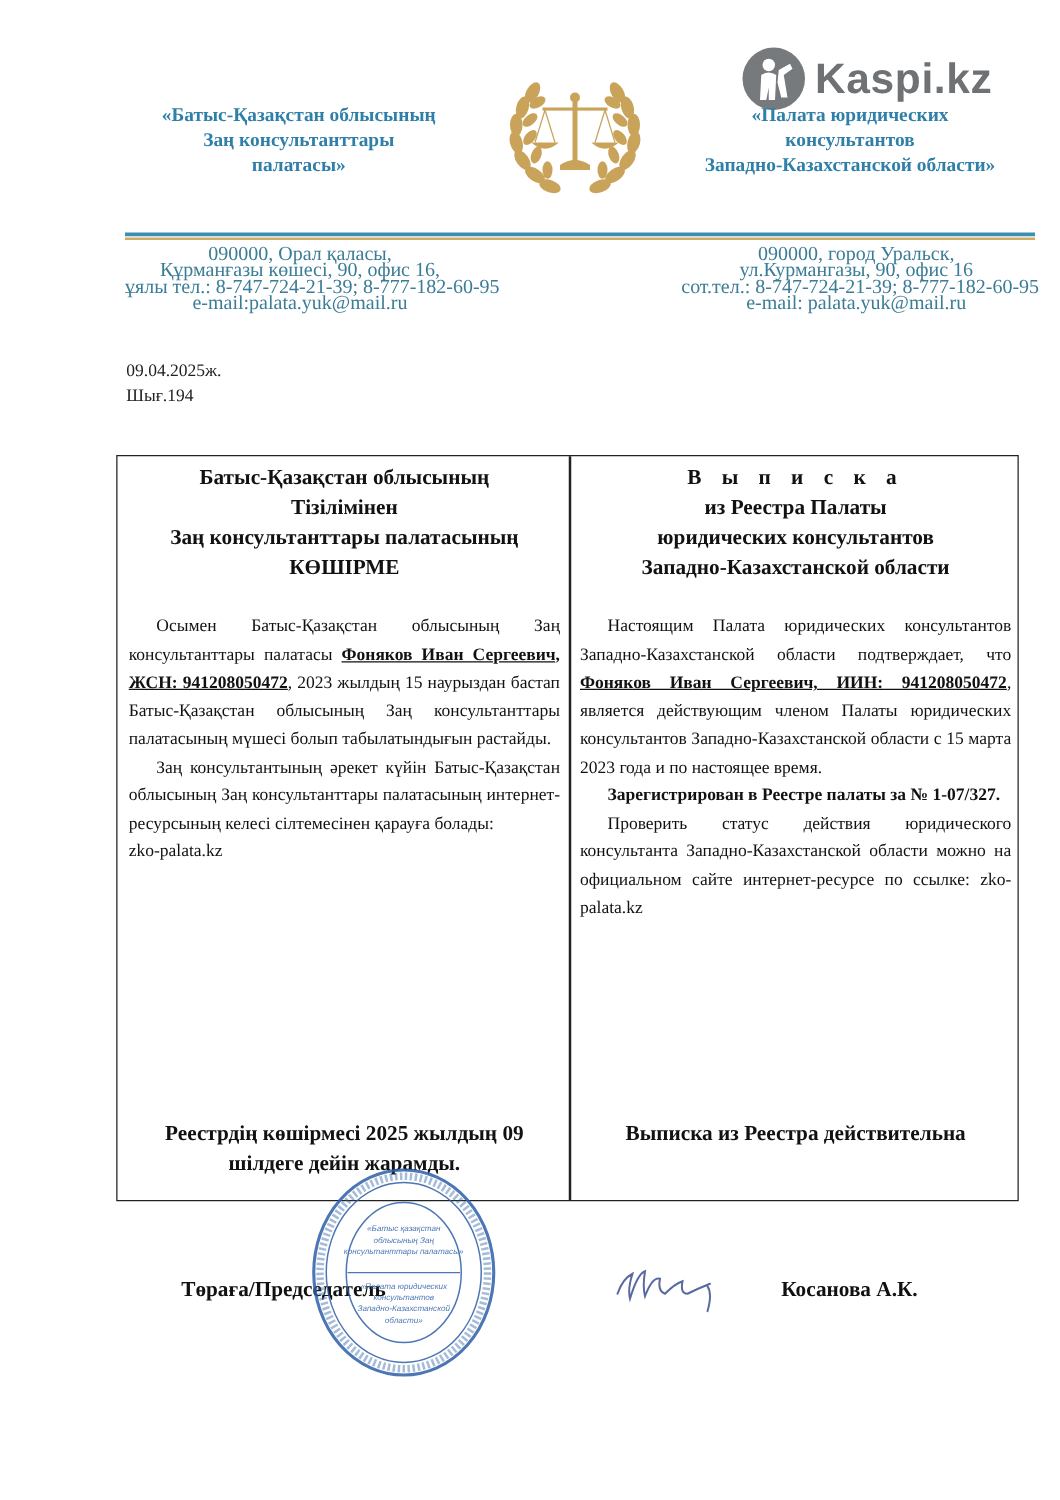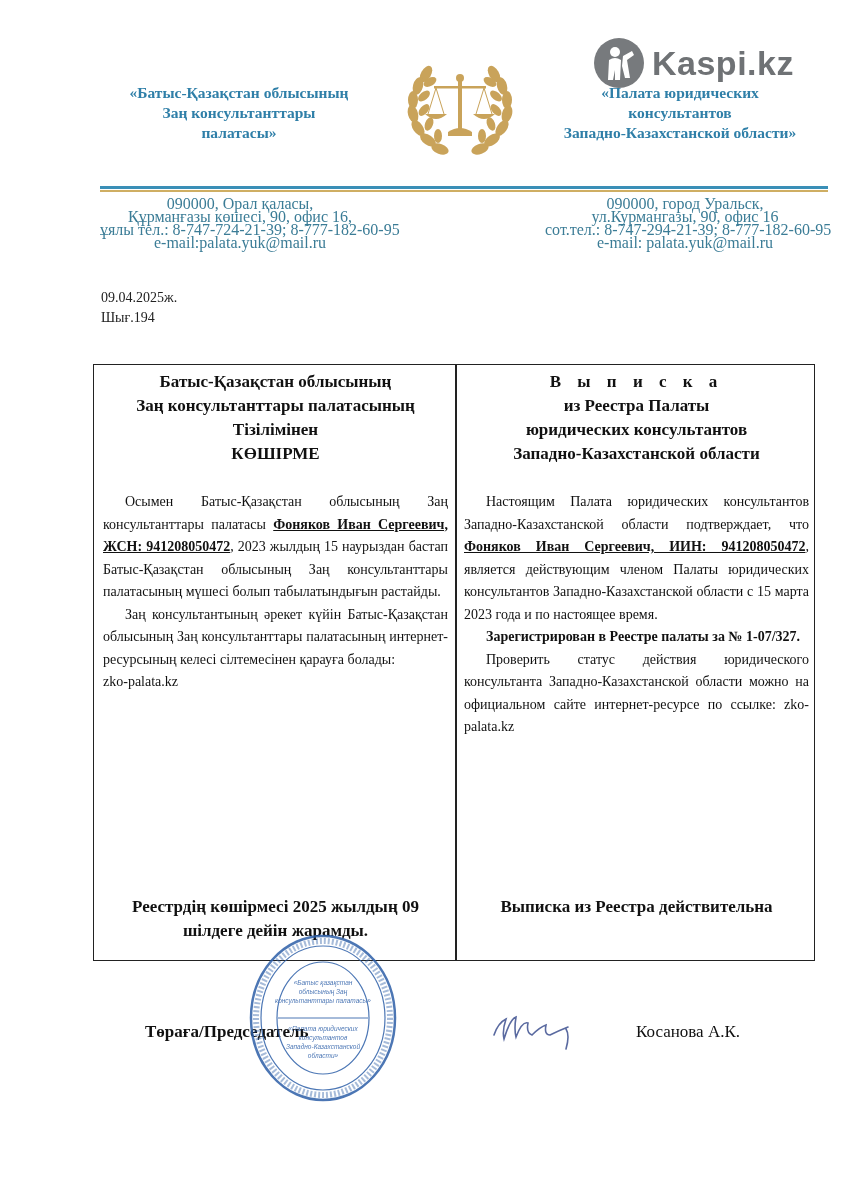--- a/index.html
+++ b/index.html
@@ -45,21 +45,21 @@
   .col-body p { margin: 0; text-indent: 22px; }
   .col-body .bold { font-weight: bold; }
   .col-body .ul { font-weight: bold; text-decoration: underline; }
   .col-body .link { text-indent: 0; }
 
   .col-footer { position: absolute; top: 530px; width: 345px; text-align: center; font-weight: bold;
                 font-size: 17px; line-height: 24px; }
 
   
   .sig-title { position: absolute; left: 145px; top: 1022px; font-weight: bold; font-size: 17px; }
-  .sig-name  { position: absolute; left: 625px; top: 1022px; font-weight: normal; font-size: 17px; margin-left: 11px; }
+  .sig-name  { position: absolute; left: 625px; top: 1022px; font-weight: bold; font-size: 17px; }
   .signature { position: absolute; left: 488px; top: 1005px; width: 100px; height: 60px; }
   .stamp { position: absolute; left: 248px; top: 933px; width: 150px; height: 170px; opacity: 0.85; }
 </style>
 </head>
 <body>
 
 <div class="lh-org left">
   <div>«Батыс-Қазақстан облысының</div>
   <div>Заң  консультанттары</div>
   <div>палатасы»</div>
@@ -133,37 +133,37 @@
 
 <div class="addr left">
   <div>090000, Орал қаласы,</div>
   <div>Құрманғазы көшесі, 90, офис 16,</div>
   <div>ұялы тел.: 8-747-724-21-39; 8-777-182-60-95</div>
   <div>e-mail:palata.yuk@mail.ru</div>
 </div>
 <div class="addr right">
   <div>090000, город Уральск,</div>
   <div>ул.Курмангазы, 90, офис 16</div>
-  <div>сот.тел.: 8-747-294-21-39; 8-777-182-60-95</div>
+  <div>сот.тел.: 8-747-724-21-39; 8-777-182-60-95</div>
   <div>e-mail: palata.yuk@mail.ru</div>
 </div>
 
 <div class="meta">
   <div>09.04.2025ж.</div>
   <div>Шығ.194</div>
 </div>
 
 <div class="doc-table">
   <div class="col-divider"></div>
 
   <div class="col left">
     <div class="col-title">
       <div>Батыс-Қазақстан облысының</div>
+      <div>Тізілімінен</div>
       <div>Заң консультанттары палатасының</div>
-      <div>Тізілімінен</div>
       <div>КӨШІРМЕ</div>
     </div>
     <div class="col-body">
       <p><span>Осымен Батыс-Қазақстан облысының Заң консультанттары палатасы </span><span class="ul">Фоняков Иван Сергеевич, ЖСН: 941208050472</span><span>, 2023 жылдың 15 наурыздан бастап Батыс-Қазақстан облысының Заң консультанттары палатасының мүшесі болып табылатындығын растайды.</span></p>
       <p>Заң консультантының әрекет күйін Батыс-Қазақстан облысының Заң консультанттары палатасының интернет-ресурсының келесі сілтемесінен қарауға болады:</p>
       <p class="link">zko-palata.kz</p>
     </div>
   </div>
 
   <div class="col right">

